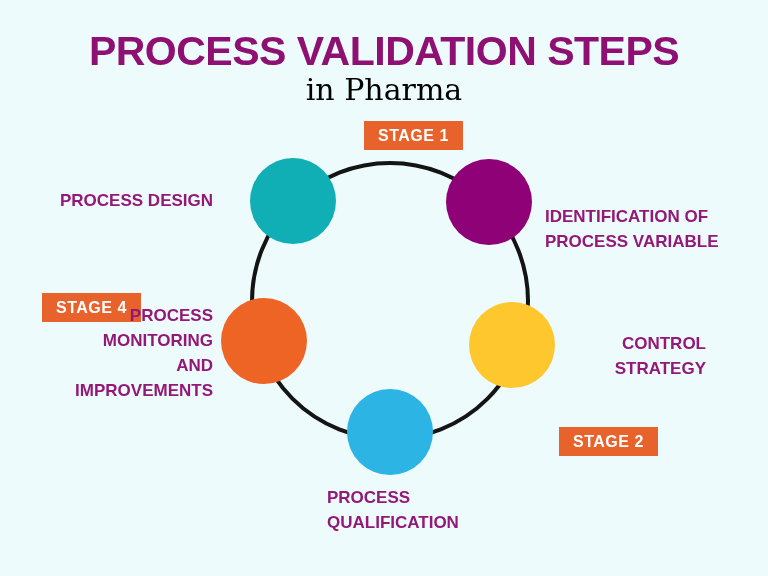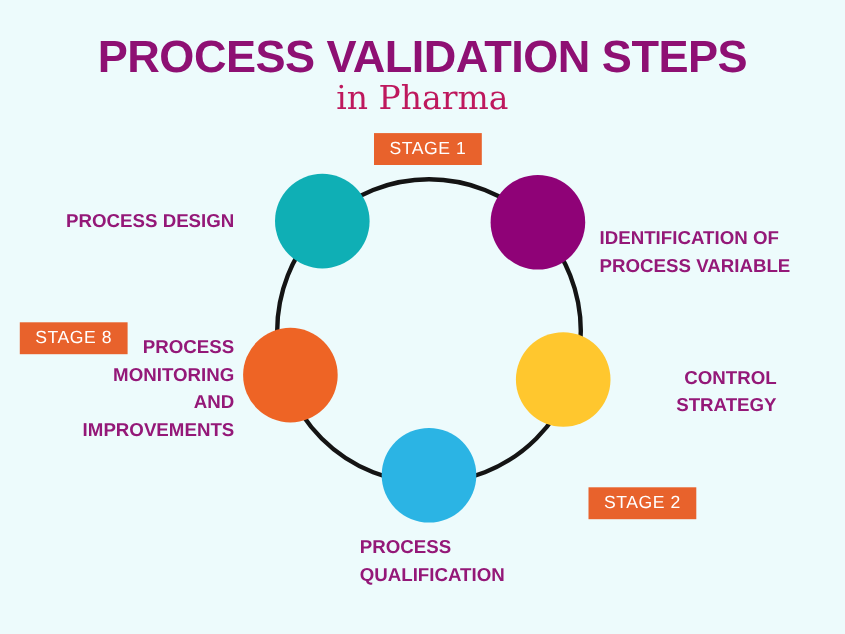--- a/index.html
+++ b/index.html
@@ -22,21 +22,21 @@
     letter-spacing: -0.5px;
     color: #8E1073;
   }
   .subtitle {
     position: absolute;
     top: 72px; left: 0; width: 768px;
     text-align: center;
     font-family: "DejaVu Serif", "Liberation Serif", serif;
     font-size: 30px;
     font-weight: 500;
-    color: #be185d;
+    color: #000000;
   }
 
   
   .ring {
     position: absolute;
     left: 250px; top: 161px;
     width: 280px; height: 280px;
     border: 4px solid #141414;
     border-radius: 50%;
   }
@@ -54,28 +54,29 @@
   .node-monitoring    { left: 221px; top: 298px; }
 
   
   .badge {
     position: absolute;
     height: 29px;
     padding: 12px 14px;
     background: #E8622C;
     color: #FFFFFF;
     font-size: 16px;
-    font-weight: 400;
+    font-weight: 700;
     letter-spacing: 0.5px;
     display: flex;
     align-items: center;
     justify-content: center;
+    margin-left: 24px;
   }
   .badge-stage1 { left: 340px; top: 121px; min-width: 90px; }
-  .badge-stage2 { left: 535px; top: 443px; min-width: 91px; text-align: center; }
+  .badge-stage2 { left: 535px; top: 427px; min-width: 91px; text-align: center; }
   .badge-stage3 { left: 18px;  top: 293px; min-width: 90px; }
 
   
   .node-label {
     position: absolute;
     color: #941878;
     font-size: 17px;
     font-weight: 700;
     line-height: 25px;
     white-space: pre-line;
@@ -89,21 +90,21 @@
 </head>
 <body>
 
 <div class="canvas">
 
   <h1 class="title">PROCESS VALIDATION STEPS</h1>
   <div class="subtitle">in Pharma</div>
 
   <div class="badge badge-stage1">STAGE 1</div>
   <div class="badge badge-stage2">STAGE 2</div>
-  <div class="badge badge-stage3">STAGE 8</div>
+  <div class="badge badge-stage3">STAGE 4</div>
 
   <div class="ring"></div>
 
   <div class="node node-design" style="background: rgb(15, 175, 181);"></div>
   <div class="node node-identify" style="background: rgb(143, 2, 119);"></div>
   <div class="node node-control" style="background: rgb(255, 199, 46);"></div>
   <div class="node node-qualification" style="background: rgb(43, 180, 228);"></div>
   <div class="node node-monitoring" style="background: rgb(238, 100, 37);"></div>
 
   <div class="node-label label-design">PROCESS DESIGN</div>

